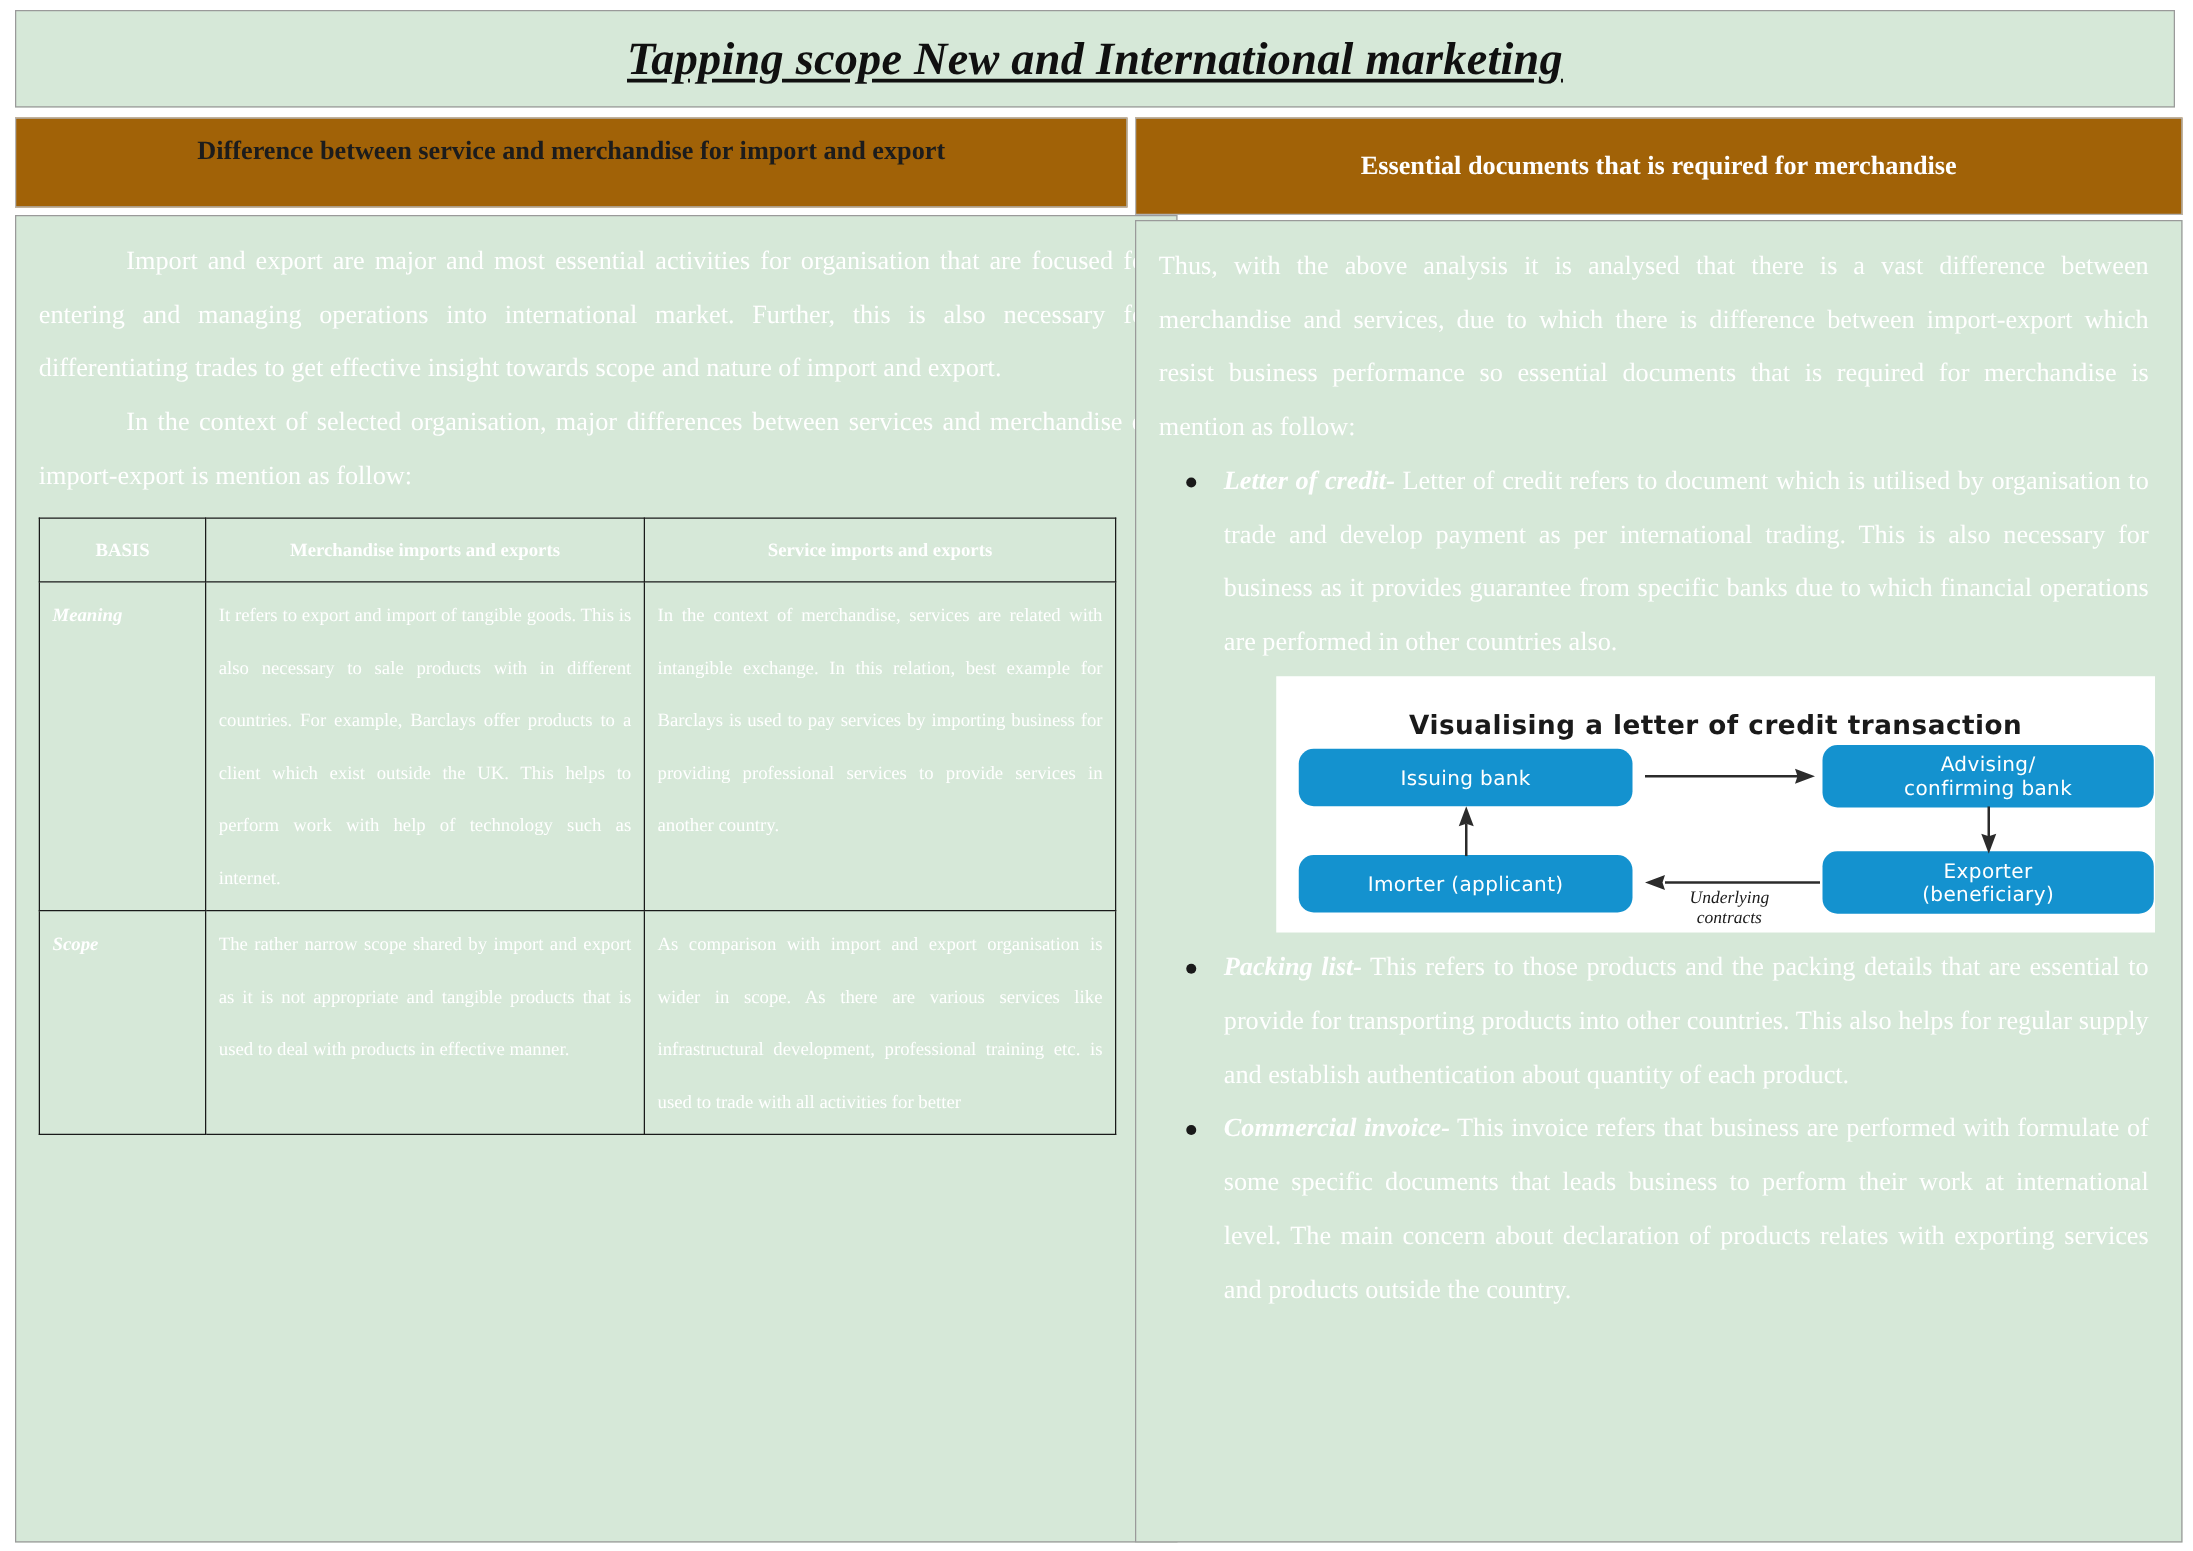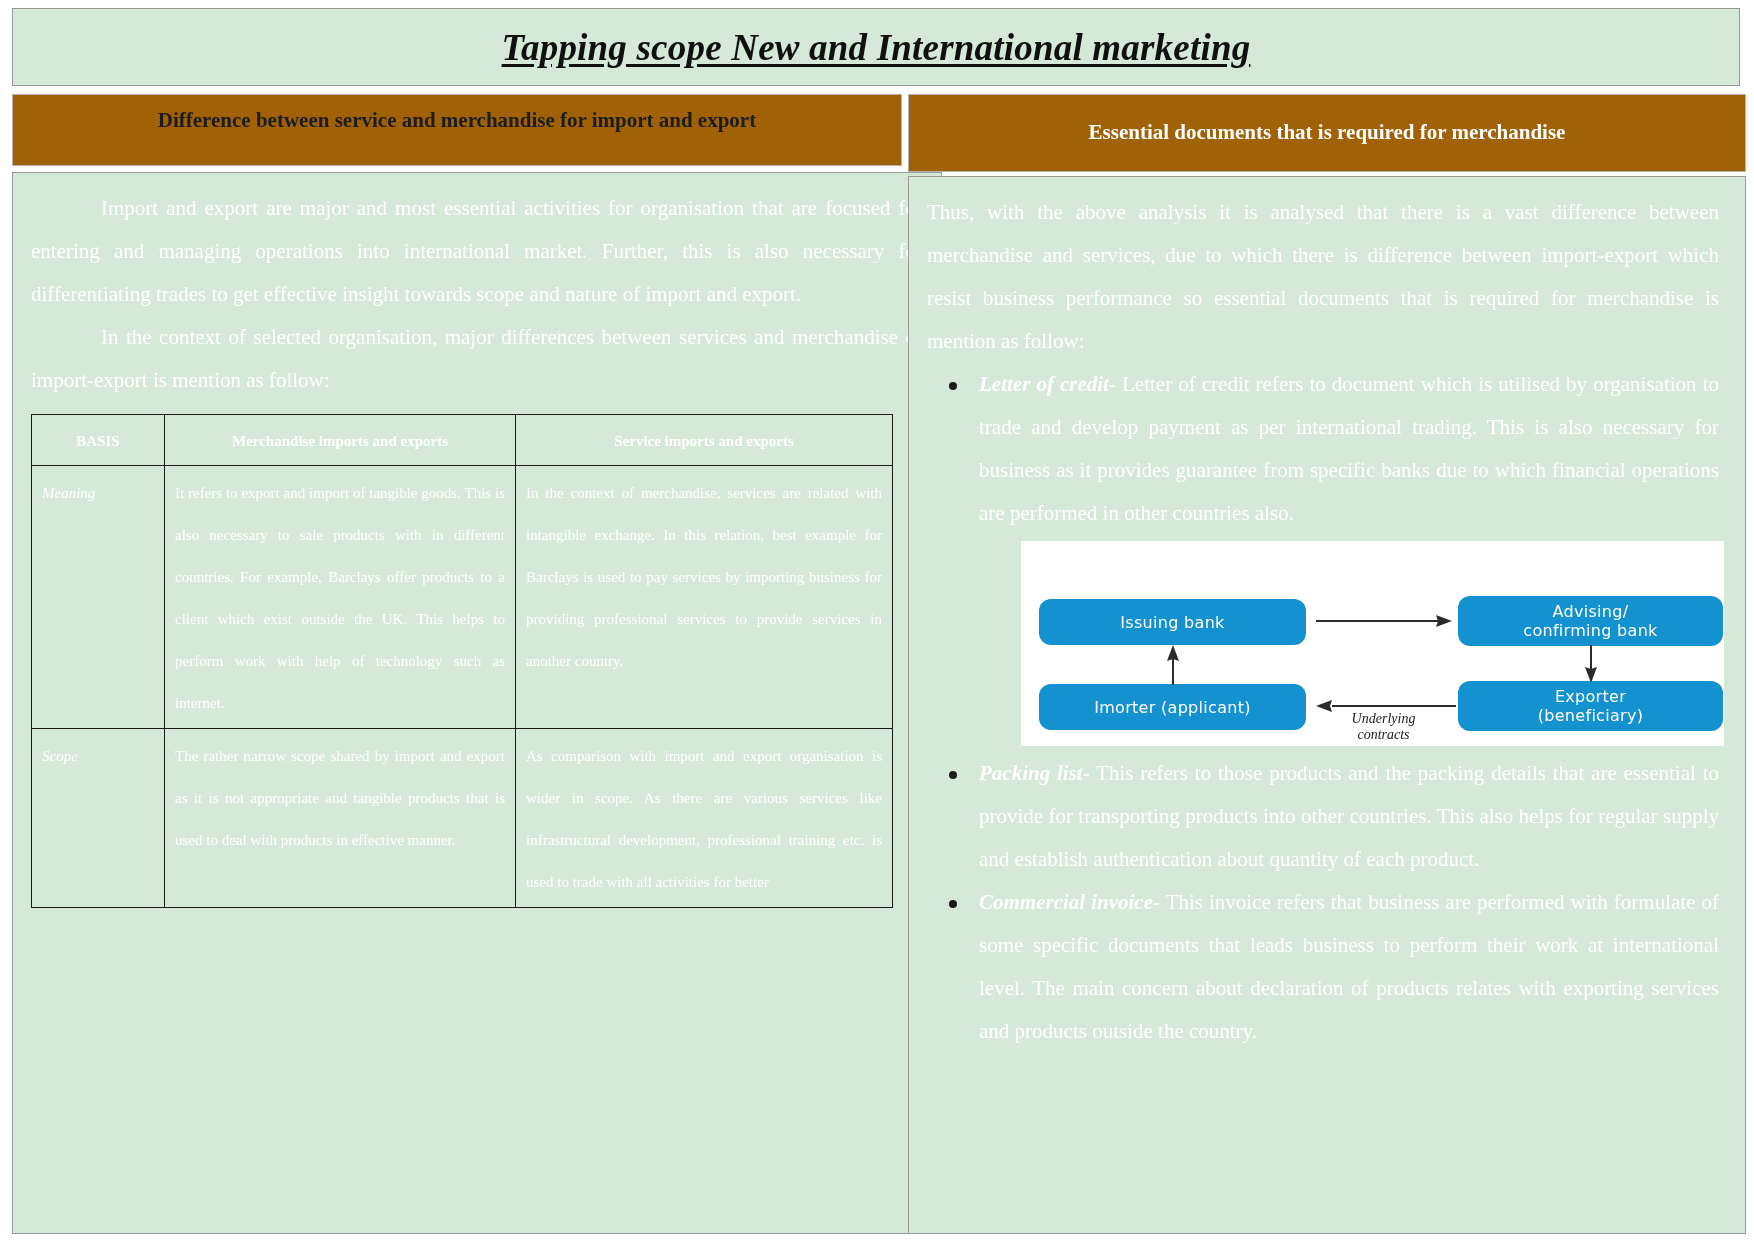--- a/index.html
+++ b/index.html
@@ -151,21 +151,21 @@
   table.cmp th {
     text-align: center;
     font-weight: bold;
     vertical-align: middle;
     line-height: 40px;
   }
   table.cmp th.basis-col { width: 112px; }
   table.cmp th.merch-col { width: 330px; }
   td.basis-label {
     text-align: center;
-    font-weight: normal;
+    font-weight: bold;
     font-style: italic;
     vertical-align: middle;
     word-break: break-all;
     line-height: 46px;
   }
 
   
   ul.docs {
     margin: 0;
     padding-left: 52px;
@@ -305,20 +305,21 @@
 
         <p class="para noindent">Thus, with the above analysis it is analysed that there is a vast difference between merchandise and services, due to which there is difference between import-export which resist business performance so essential documents that is required for merchandise is mention as follow:</p>
 
         <ul class="docs">
 
           <li>
             <span class="term">Letter of credit-</span><span> Letter of credit refers to document which is utilised by organisation to trade and develop payment as per international trading. This is also necessary for business as it provides guarantee from specific banks due to which financial operations are performed in other countries also.</span>
 
             
             <div class="lc-figure">
+              <div class="lc-title">Visualising a letter of credit transaction</div>
 
               <div class="lc-box lc-issuing">
                 <span>Issuing bank</span>
               </div>
 
               <div class="lc-box lc-advising">
                 <span>
                   <span>Advising/</span><br>
                   <span>confirming bank</span>
                 </span>

